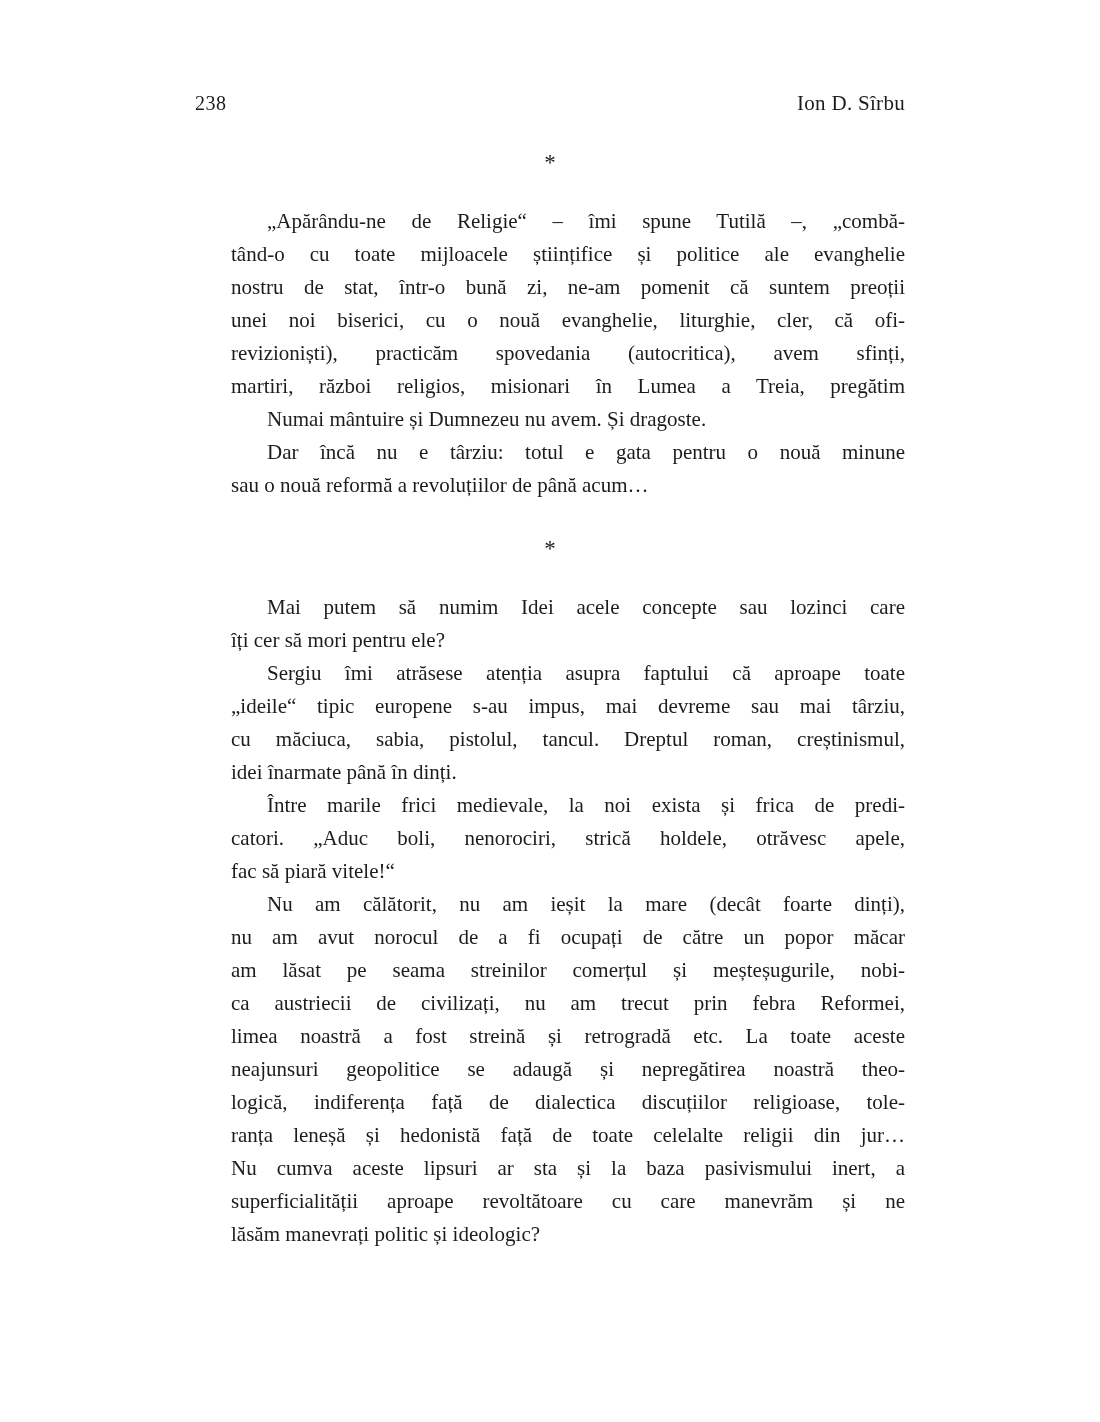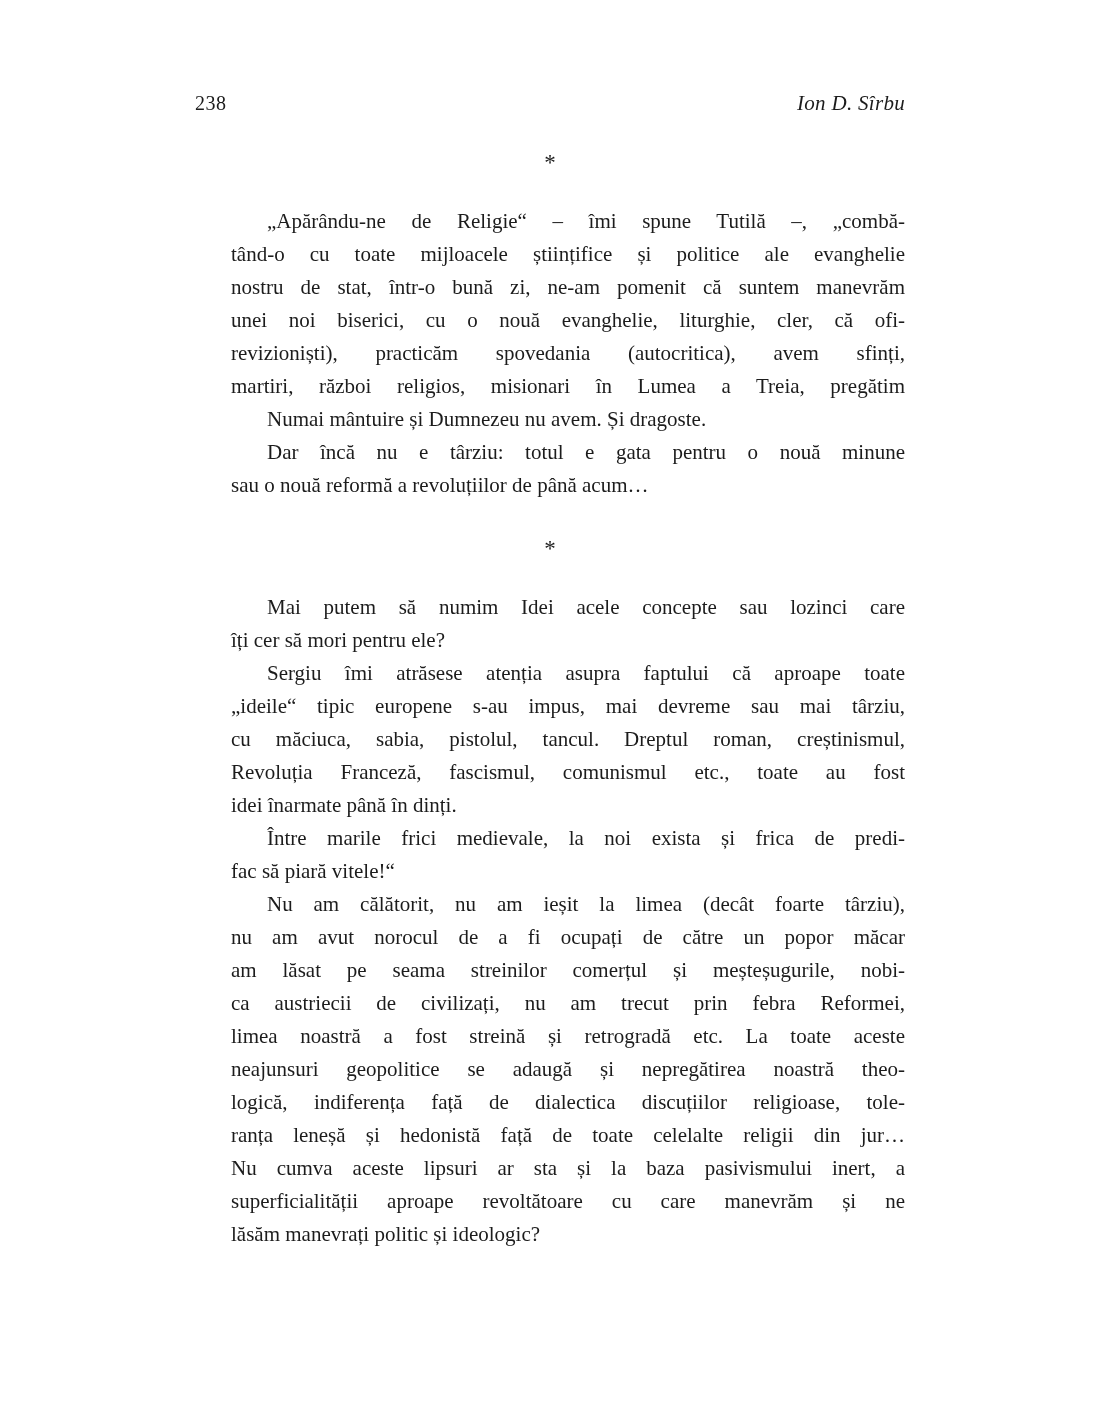--- a/index.html
+++ b/index.html
@@ -27,21 +27,20 @@
     line-height: 26px;
   }
   .page-number {
     position: absolute;
     left: 0;
     top: 0;
     font-size: 20px;
     letter-spacing: 0.5px;
   }
   .running-head {
-    font-style: italic;
     letter-spacing: 0.3px;
   }
   .text-block {
     width: 710px;
     margin: 0 auto;
     font-size: 21px;
     line-height: 33px;
   }
   .star-block {
     text-align: center;
@@ -72,50 +71,50 @@
 <div class="page">
   <header class="page-header">
     <span class="page-number">238</span>
     <span class="running-head">Ion D. Sîrbu</span>
   </header>
   <main class="text-block" id="body-content">
       <div class="star-block">*</div>
       <div class="paragraph">
         <div class="line first">„Apărându-ne de Religie“ – îmi spune Tutilă –, „combă-</div>
         <div class="line">tând-o cu toate mijloacele științifice și politice ale evanghelie</div>
-        <div class="line">nostru de stat, într-o bună zi, ne-am pomenit că suntem manevrăm</div>
+        <div class="line">nostru de stat, într-o bună zi, ne-am pomenit că suntem preoții</div>
         <div class="line">unei noi biserici, cu o nouă evanghelie, liturghie, cler, că ofi-</div>
         <div class="line">revizioniști), practicăm spovedania (autocritica), avem sfinți,</div>
         <div class="line">martiri, război religios, misionari în Lumea a Treia, pregătim</div>
       </div>
       <div class="paragraph">
         <div class="line first last">Numai mântuire și Dumnezeu nu avem. Și dragoste.</div>
       </div>
       <div class="paragraph">
         <div class="line first">Dar încă nu e târziu: totul e gata pentru o nouă minune</div>
         <div class="line last">sau o nouă reformă a revoluțiilor de până acum…</div>
       </div>
       <div class="star-block">*</div>
       <div class="paragraph">
         <div class="line first">Mai putem să numim Idei acele concepte sau lozinci care</div>
         <div class="line last">îți cer să mori pentru ele?</div>
       </div>
       <div class="paragraph">
         <div class="line first">Sergiu îmi atrăsese atenția asupra faptului că aproape toate</div>
         <div class="line">„ideile“ tipic europene s-au impus, mai devreme sau mai târziu,</div>
         <div class="line">cu măciuca, sabia, pistolul, tancul. Dreptul roman, creștinismul,</div>
-        <div class="line">Revoluția Franceză, fascismul, comunismul etc., toate au fost</div>
         <div class="line last">idei înarmate până în dinți.</div>
       </div>
       <div class="paragraph">
         <div class="line first">Între marile frici medievale, la noi exista și frica de predi-</div>
+        <div class="line">catori. „Aduc boli, nenorociri, strică holdele, otrăvesc apele,</div>
         <div class="line last">fac să piară vitele!“</div>
       </div>
       <div class="paragraph">
-        <div class="line first">Nu am călătorit, nu am ieșit la limea (decât foarte târziu),</div>
+        <div class="line first">Nu am călătorit, nu am ieșit la mare (decât foarte dinți),</div>
         <div class="line">nu am avut norocul de a fi ocupați de către un popor măcar</div>
         <div class="line">am lăsat pe seama streinilor comerțul și meșteșugurile, nobi-</div>
         <div class="line">ca austriecii de civilizați, nu am trecut prin febra Reformei,</div>
         <div class="line">limea noastră a fost streină și retrogradă etc. La toate aceste</div>
         <div class="line">neajunsuri geopolitice se adaugă și nepregătirea noastră theo-</div>
         <div class="line">logică, indiferența față de dialectica discuțiilor religioase, tole-</div>
         <div class="line">ranța leneșă și hedonistă față de toate celelalte religii din jur…</div>
         <div class="line">Nu cumva aceste lipsuri ar sta și la baza pasivismului inert, a</div>
         <div class="line">superficialității aproape revoltătoare cu care manevrăm și ne</div>
         <div class="line last">lăsăm manevrați politic și ideologic?</div>

